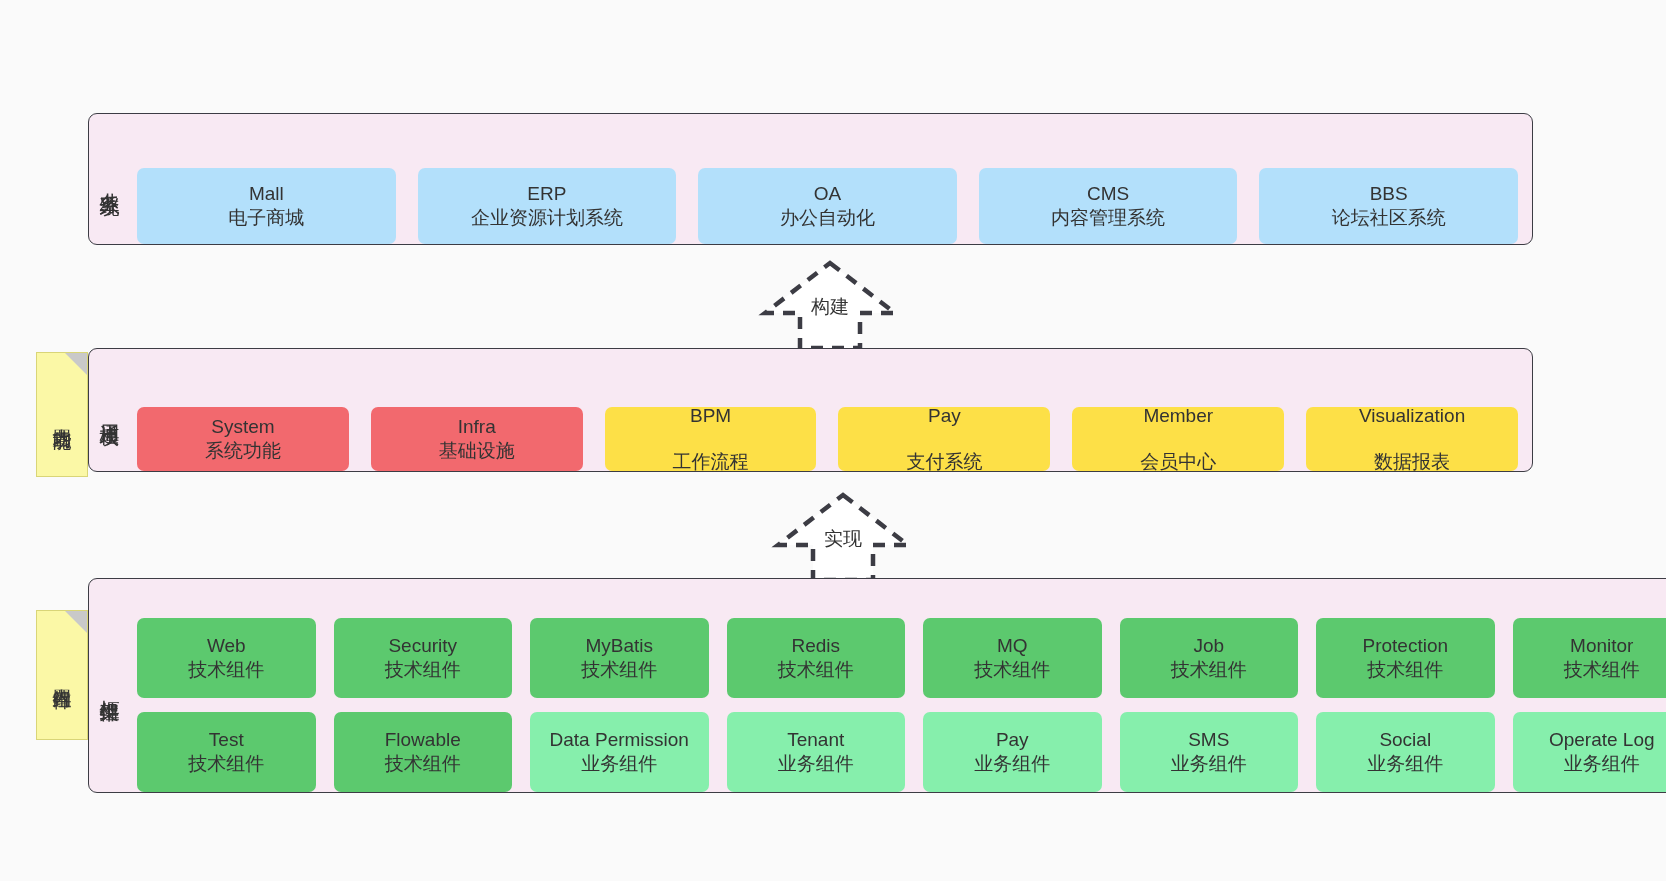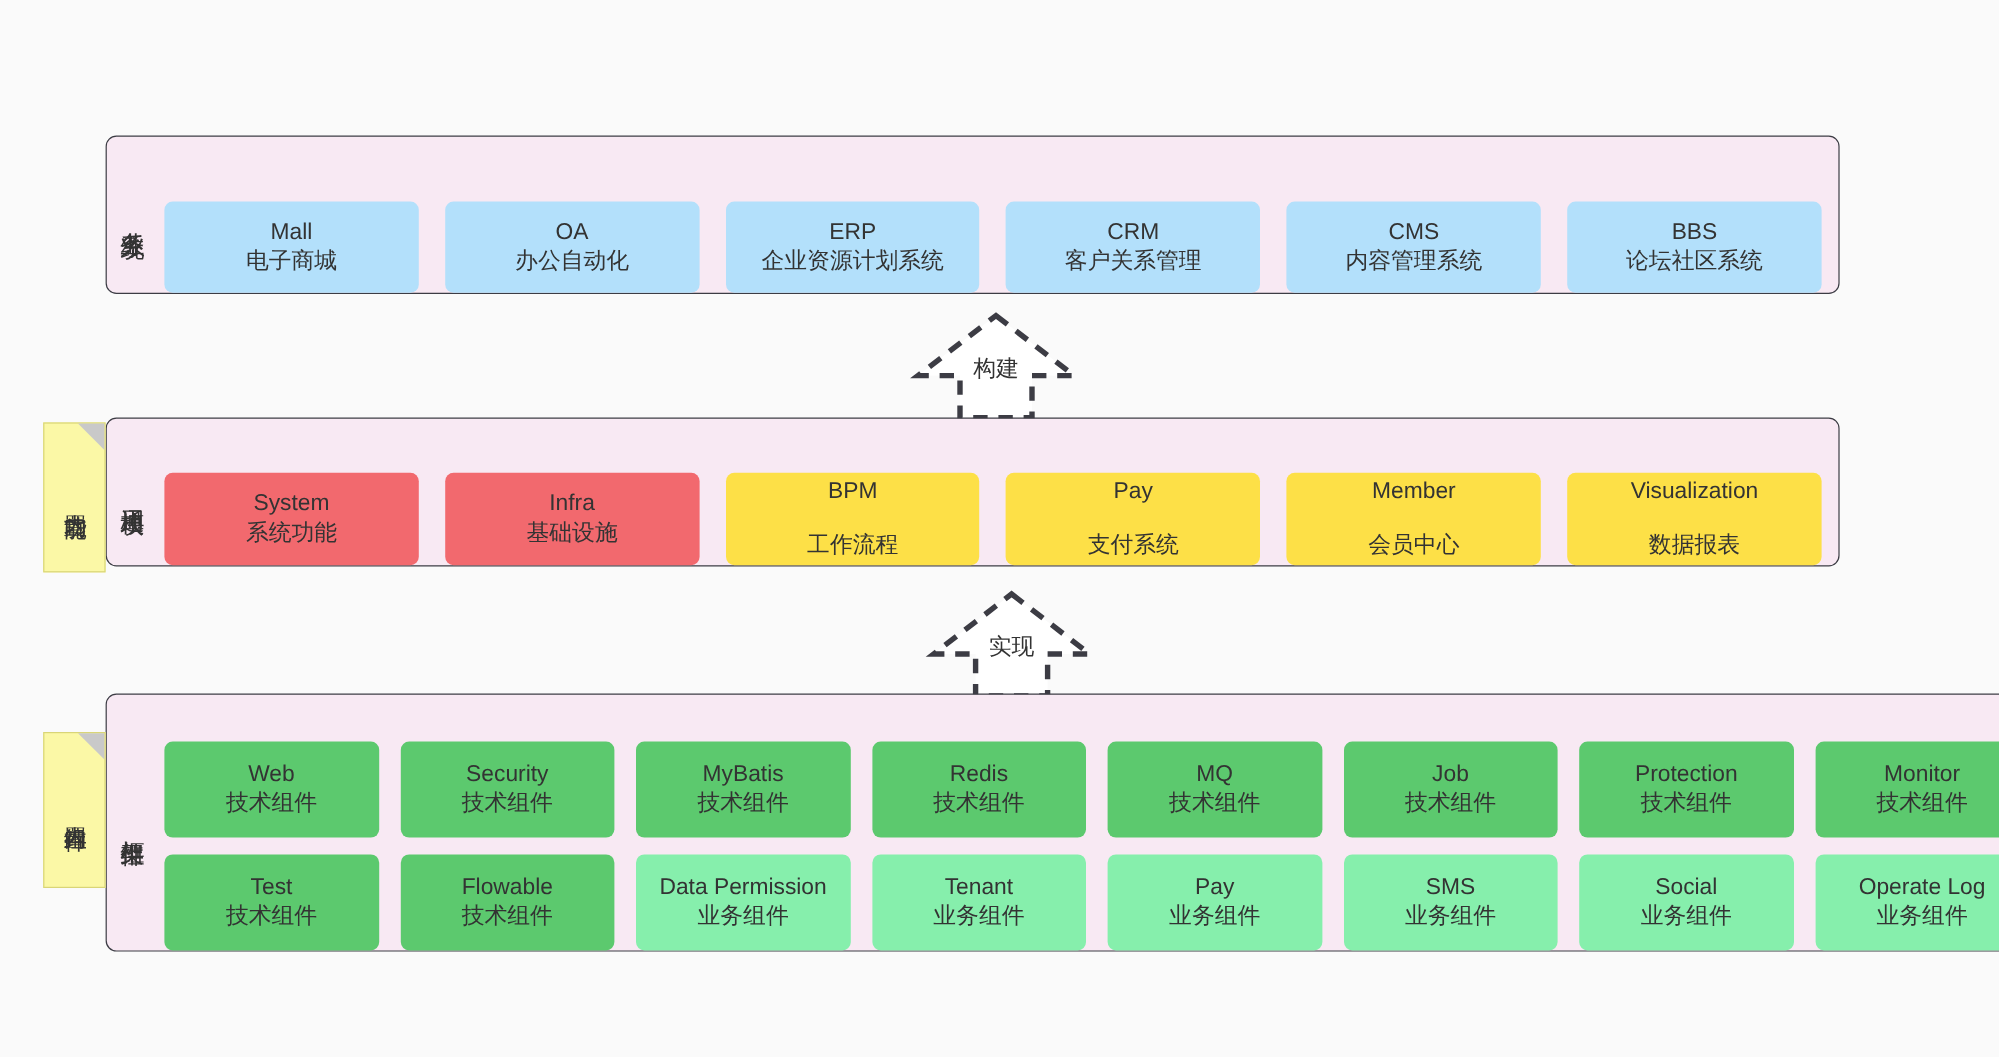--- a/index.html
+++ b/index.html
@@ -136,30 +136,26 @@
 
   <div class="layer" id="layer-business" style="left:88px; top:113px; width:1445px; height:132px;">
     <div class="layer-title">业务系统</div>
     <div class="layer-body">
       <div class="row" style="height:76px;">
         <div class="cell blue">
           <span class="en">Mall</span>
           <span class="cn">电子商城</span>
         </div>
         <div class="cell blue">
+          <span class="en">ERP</span>
+          <span class="cn">企业资源计划系统</span>
+        </div>
+        <div class="cell blue">
           <span class="en">OA</span>
           <span class="cn">办公自动化</span>
-        </div>
-        <div class="cell blue">
-          <span class="en">ERP</span>
-          <span class="cn">企业资源计划系统</span>
-        </div>
-        <div class="cell blue">
-          <span class="en">CRM</span>
-          <span class="cn">客户关系管理</span>
         </div>
         <div class="cell blue">
           <span class="en">CMS</span>
           <span class="cn">内容管理系统</span>
         </div>
         <div class="cell blue">
           <span class="en">BBS</span>
           <span class="cn">论坛社区系统</span>
         </div>
       </div>
@@ -169,21 +165,21 @@
   <div class="arrow" style="left:755px; top:258px;">
     <svg width="150" height="95" viewBox="0 0 150 95" aria-hidden="true">
       <path d="M75 5 L140 55 L105 55 L105 90 L45 90 L45 55 L10 55 Z" fill="#ffffff" stroke="#3c3c44" stroke-width="4.5" stroke-dasharray="12,9" stroke-linejoin="miter"></path>
     </svg>
     <div class="alabel">构建</div>
   </div>
 
   <div class="layer" id="layer-common" style="left:88px; top:348px; width:1445px; height:124px;">
     <div class="layer-title">通用模块</div>
     <div class="layer-body">
-      <div class="row" style="height:77px;">
+      <div class="row" style="height:64px;">
         <div class="cell red">
           <span class="en">System</span>
           <span class="cn">系统功能</span>
         </div>
         <div class="cell red">
           <span class="en">Infra</span>
           <span class="cn">基础设施</span>
         </div>
         <div class="cell pink">
           <span class="en">BPM</span>

